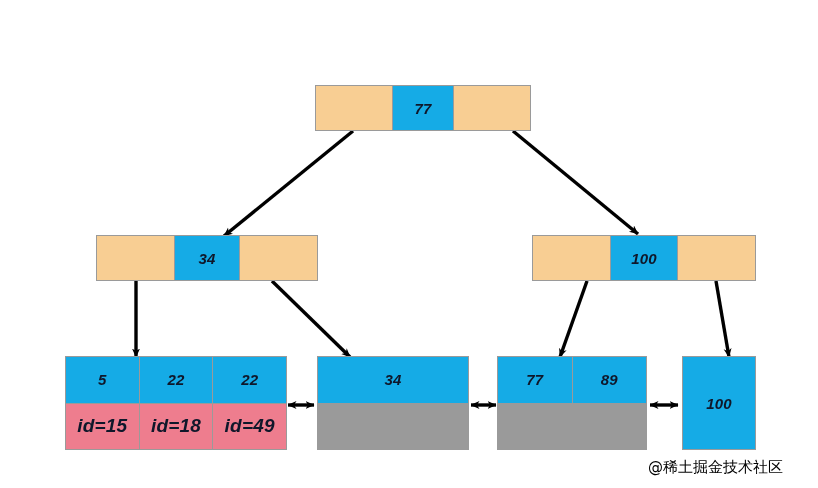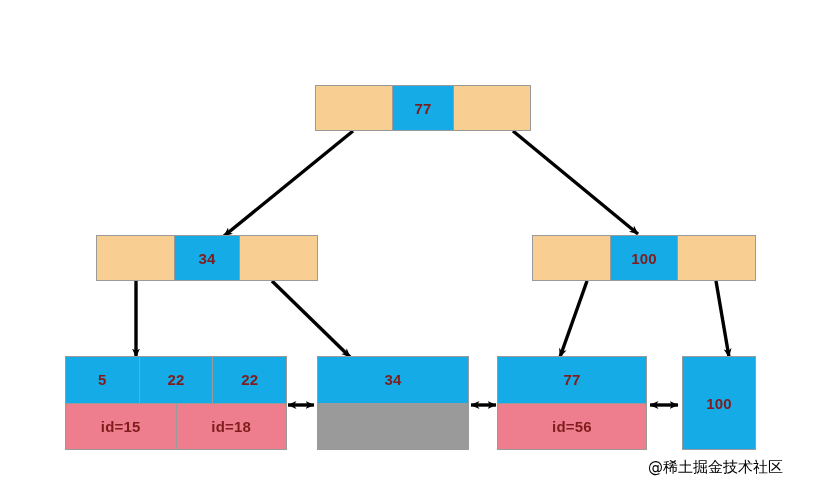--- a/index.html
+++ b/index.html
@@ -33,22 +33,23 @@
     background: #9a9a9a;
     gap: 1px;
   }
   .cell {
     box-sizing: border-box;
     display: flex;
     align-items: center;
     justify-content: center;
     font-weight: bold;
     font-size: 15px;
-    color: #7f1d1d;
+    color: #0f172a;
     letter-spacing: 0.2px;
+    font-style: italic;
   }
   .cell.tan   { background: #F8CE93; }
   .cell.blue  { background: #15ABE6; }
   .cell.pink  { background: #EE7D8E; }
 
   .leaf {
     position: absolute;
     box-sizing: border-box;
     border: 1px solid #9a9a9a;
     background: #9a9a9a;
@@ -58,21 +59,21 @@
   }
   .leaf-row {
     display: flex;
     gap: 1px;
     flex: 1;
   }
   .leaf-row .cell {
     flex: 1;
   }
   .leaf-row.keys .cell { font-size: 15px; }
-  .leaf-row.ids  .cell { font-size: 15px; }
+  .leaf-row.ids  .cell { font-size: 19px; }
 
   .watermark {
     position: absolute;
     font-size: 15px;
     color: #000000;
     white-space: nowrap;
     font-family: "DejaVu Sans", sans-serif;
   }
 </style>
 </head>
@@ -127,37 +128,38 @@
 
   <div class="leaf" style="left:65px; top:356px; width:222px; height:94px;">
     <div class="leaf-row keys">
       <div class="cell blue">5</div>
       <div class="cell blue">22</div>
       <div class="cell blue">22</div>
     </div>
     <div class="leaf-row ids">
       <div class="cell pink">id=15</div>
       <div class="cell pink">id=18</div>
+      <div class="cell pink">id=49</div>
     </div>
   </div>
 
   <div class="leaf" style="left:317px; top:356px; width:152px; height:94px;">
     <div class="leaf-row keys">
       <div class="cell blue">34</div>
     </div>
     <div class="leaf-row ids">
     </div>
   </div>
 
   <div class="leaf" style="left:497px; top:356px; width:150px; height:94px;">
     <div class="leaf-row keys">
       <div class="cell blue">77</div>
+      <div class="cell blue">89</div>
     </div>
     <div class="leaf-row ids">
-      <div class="cell pink">id=56</div>
     </div>
   </div>
 
   <div class="leaf" style="left:682px; top:356px; width:74px; height:94px;">
     <div class="leaf-row keys">
       <div class="cell blue">100</div>
     </div>
   </div>
 
   <div class="watermark" style="left:648px; top:458px;">@稀土掘金技术社区</div>

